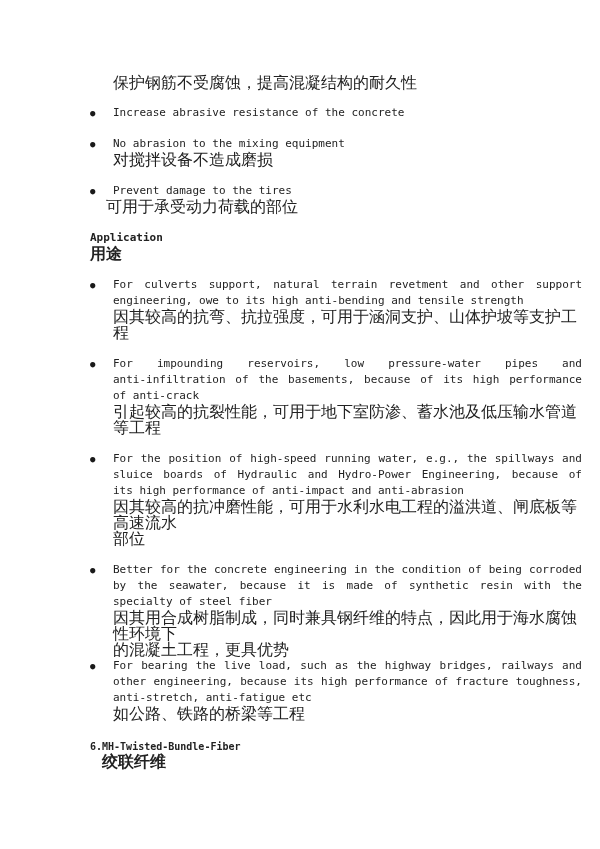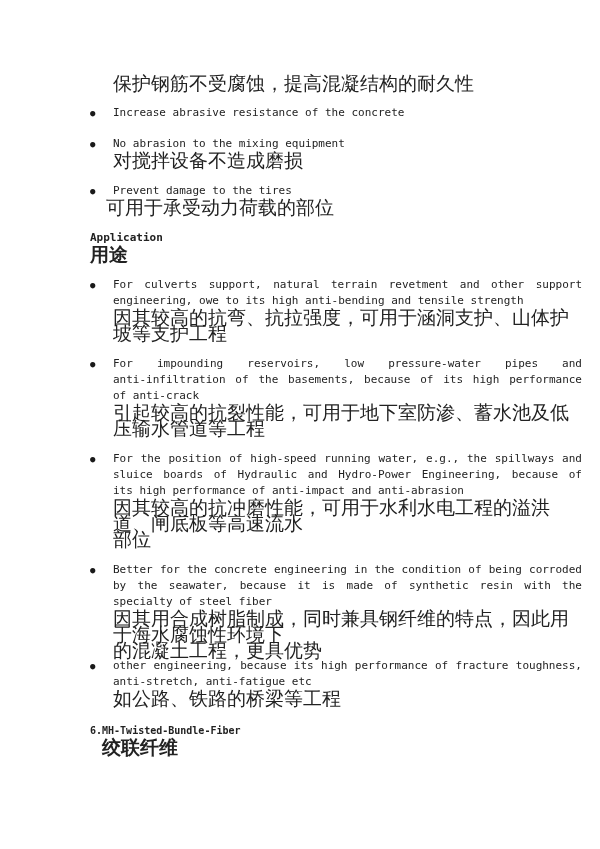--- a/index.html
+++ b/index.html
@@ -21,21 +21,21 @@
     left: 90px;
     top: 75px;
     width: 492px;
   }
   .line {
     font-size: 11px;
     line-height: 16px;
     text-align: left;
   }
   .zh {
-    font-size: 19px;
+    font-size: 16px;
   }
   .jl {
     text-align: justify;
     text-align-last: justify;
   }
   .carryover {
     padding-left: 23px;
     margin-bottom: 14px;
   }
   .block {
@@ -69,20 +69,21 @@
   }
   .section6 {
     margin-top: 17px;
     font-weight: bold;
   }
   .section6 .title {
     font-size: 10px;
   }
   .section6 .sub {
     padding-left: 12px;
+    font-family: Liberation Mono, monospace;
   }
 </style>
 </head>
 <body>
 
 <div class="page">
   <div class="content">
 
     <div class="line zh carryover">保护钢筋不受腐蚀，提高混凝结构的耐久性</div>
 
@@ -136,20 +137,21 @@
       <span class="dot">●</span>
       <div class="line en jl">Better for the concrete engineering in the condition of being corroded</div>
       <div class="line en jl">by the seawater, because it is made of synthetic resin with the</div>
       <div class="line en">specialty of steel fiber</div>
       <div class="line zh">因其用合成树脂制成，同时兼具钢纤维的特点，因此用于海水腐蚀性环境下</div>
       <div class="line zh">的混凝土工程，更具优势</div>
     </div>
 
     <div class="block">
       <span class="dot">●</span>
+      <div class="line en jl">For bearing the live load, such as the highway bridges, railways and</div>
       <div class="line en jl">other engineering, because its high performance of fracture toughness,</div>
       <div class="line en">anti-stretch, anti-fatigue etc</div>
       <div class="line zh">如公路、铁路的桥梁等工程</div>
     </div>
 
     <div class="section6">
       <div class="line title">6.MH-Twisted-Bundle-Fiber</div>
       <div class="line zh sub">绞联纤维</div>
     </div>
 

